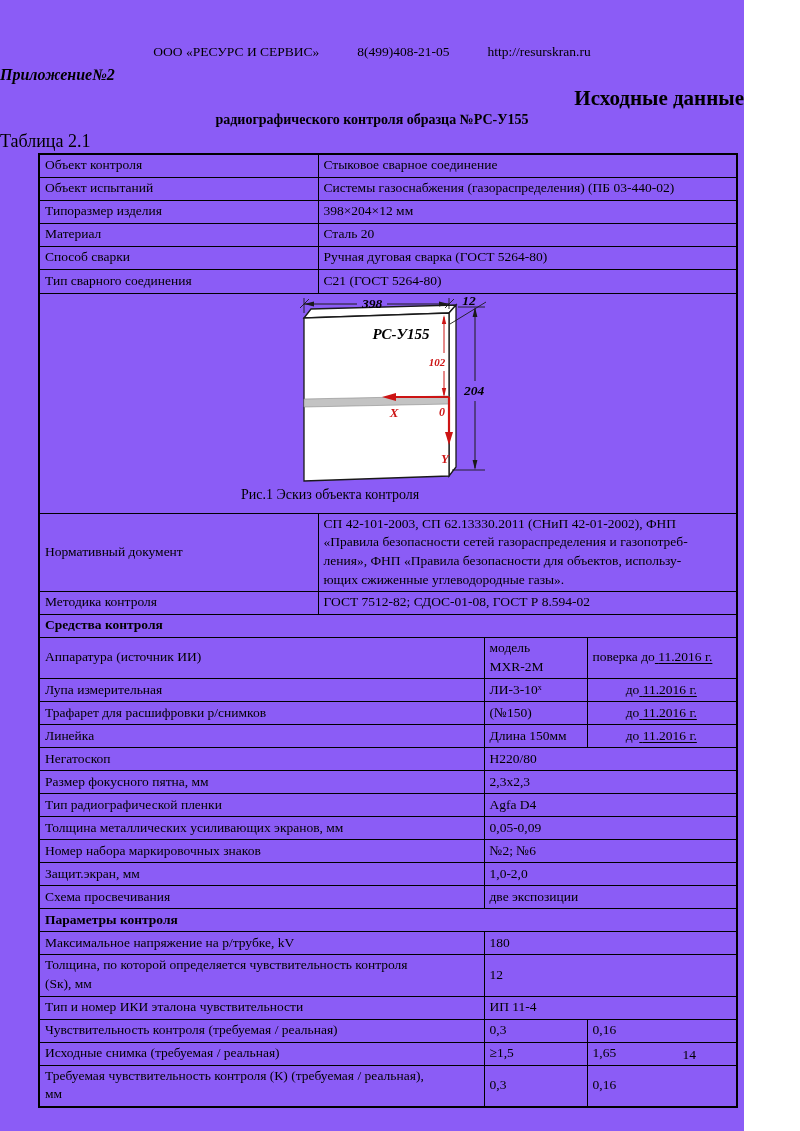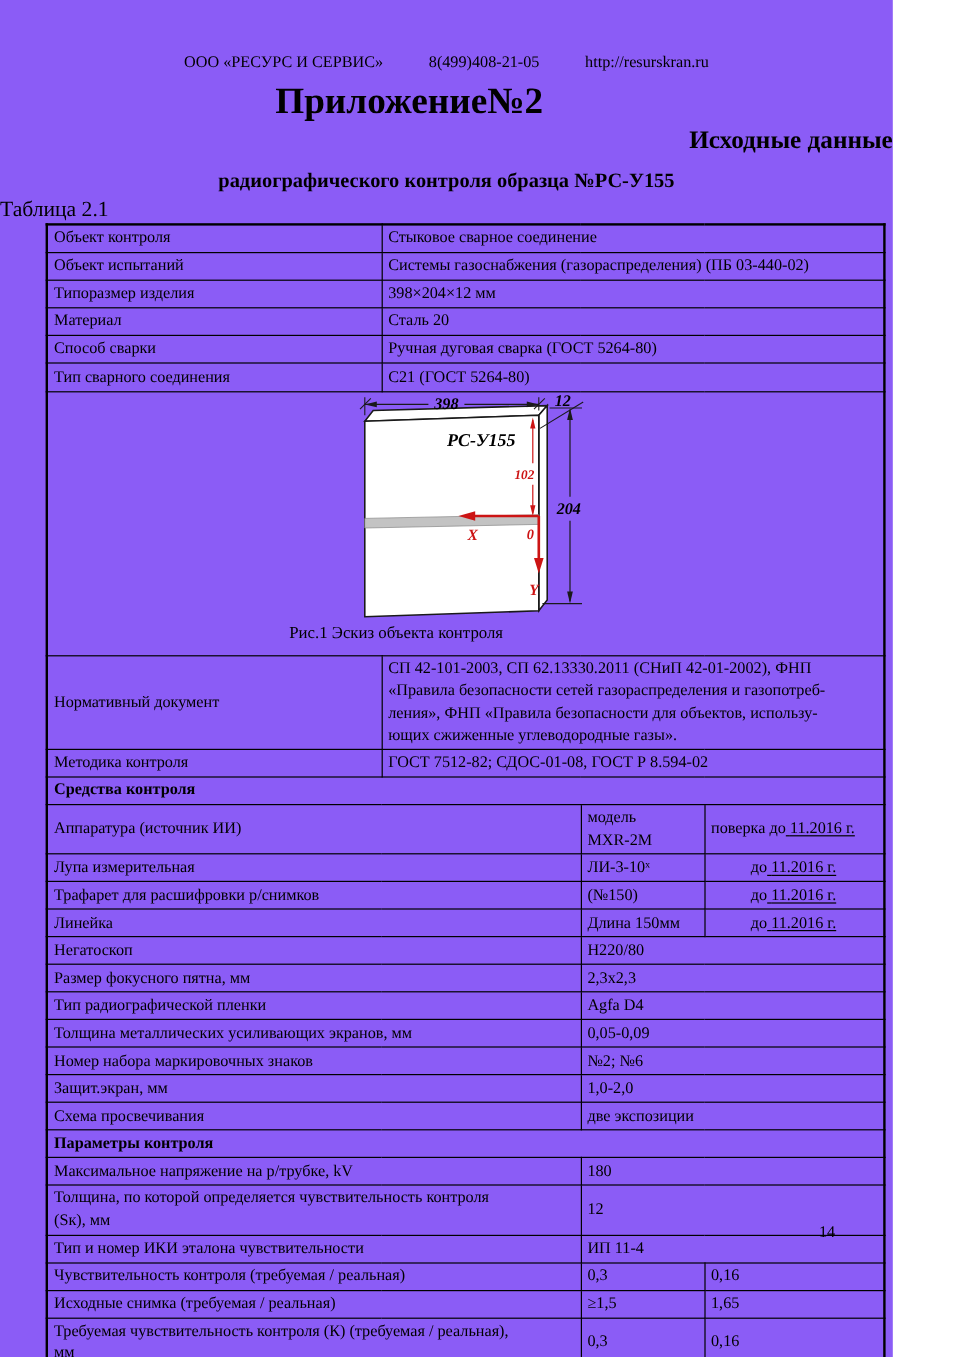--- a/index.html
+++ b/index.html
@@ -6,45 +6,45 @@
   .page {
     position:relative; width:744px; height:1131px; background:#8b5cf6;
     font-family:"Liberation Serif","DejaVu Serif",serif; color:#000;
     overflow:hidden;
   }
   .top-line {
     padding-top:44px; display:flex; justify-content:center; gap:38px;
     font-size:13.5px;
   }
   .appendix {
-    text-align:center; margin:6px 62px 0 0;
-    font-size:31px; font-weight:bold; 
+    text-align:left; margin:6px 62px 0 0;
+    font-size:16px; font-weight:bold; font-style:italic;
   }
   .doc-title { text-align:right; font-size:21px; font-weight:bold; margin-top:2px; }
-  .doc-subtitle { text-align:center; font-size:17px; font-weight:bold; margin-top:12px; }
+  .doc-subtitle { text-align:center; font-size:14px; font-weight:bold; margin-top:1px; }
   .tbl-caption { text-align:left; margin:3px 84px 1px 0; font-size:18px; }
 
   table.main {
     margin-left:38px; width:698px; border-collapse:collapse;
     font-size:13.5px; line-height:1.38; table-layout:fixed;
   }
   table.main td {
     border:1px solid #000; padding:1px 6px 2px 5px; height:19px;
     vertical-align:middle; overflow:hidden;
   }
   table.main { border:2px solid #000; }
   td.section { font-weight:bold; }
   td.fig-cell { padding:0; height:210px; }
   .ws { white-space:pre-line; }
   td.vtop { vertical-align:top; }
   td.vbot { vertical-align:bottom; }
   td.datec { text-align:center; }
   .udate { text-decoration:underline; text-underline-offset:2px; }
   .udate::before { content:"\00a0"; }
-  .page-num { position:absolute; right:48px; top:1019px; font-size:13.5px; }
+  .page-num { position:absolute; right:48px; top:1047px; font-size:13.5px; }
   svg text { font-family:"Liberation Serif","DejaVu Serif",serif; }
 </style>
 </head>
 <body>
 
 <div class="page">
 
   <div class="top-line">
     <span>ООО «РЕСУРС И СЕРВИС»</span>
     <span>8(499)408-21-05</span>

